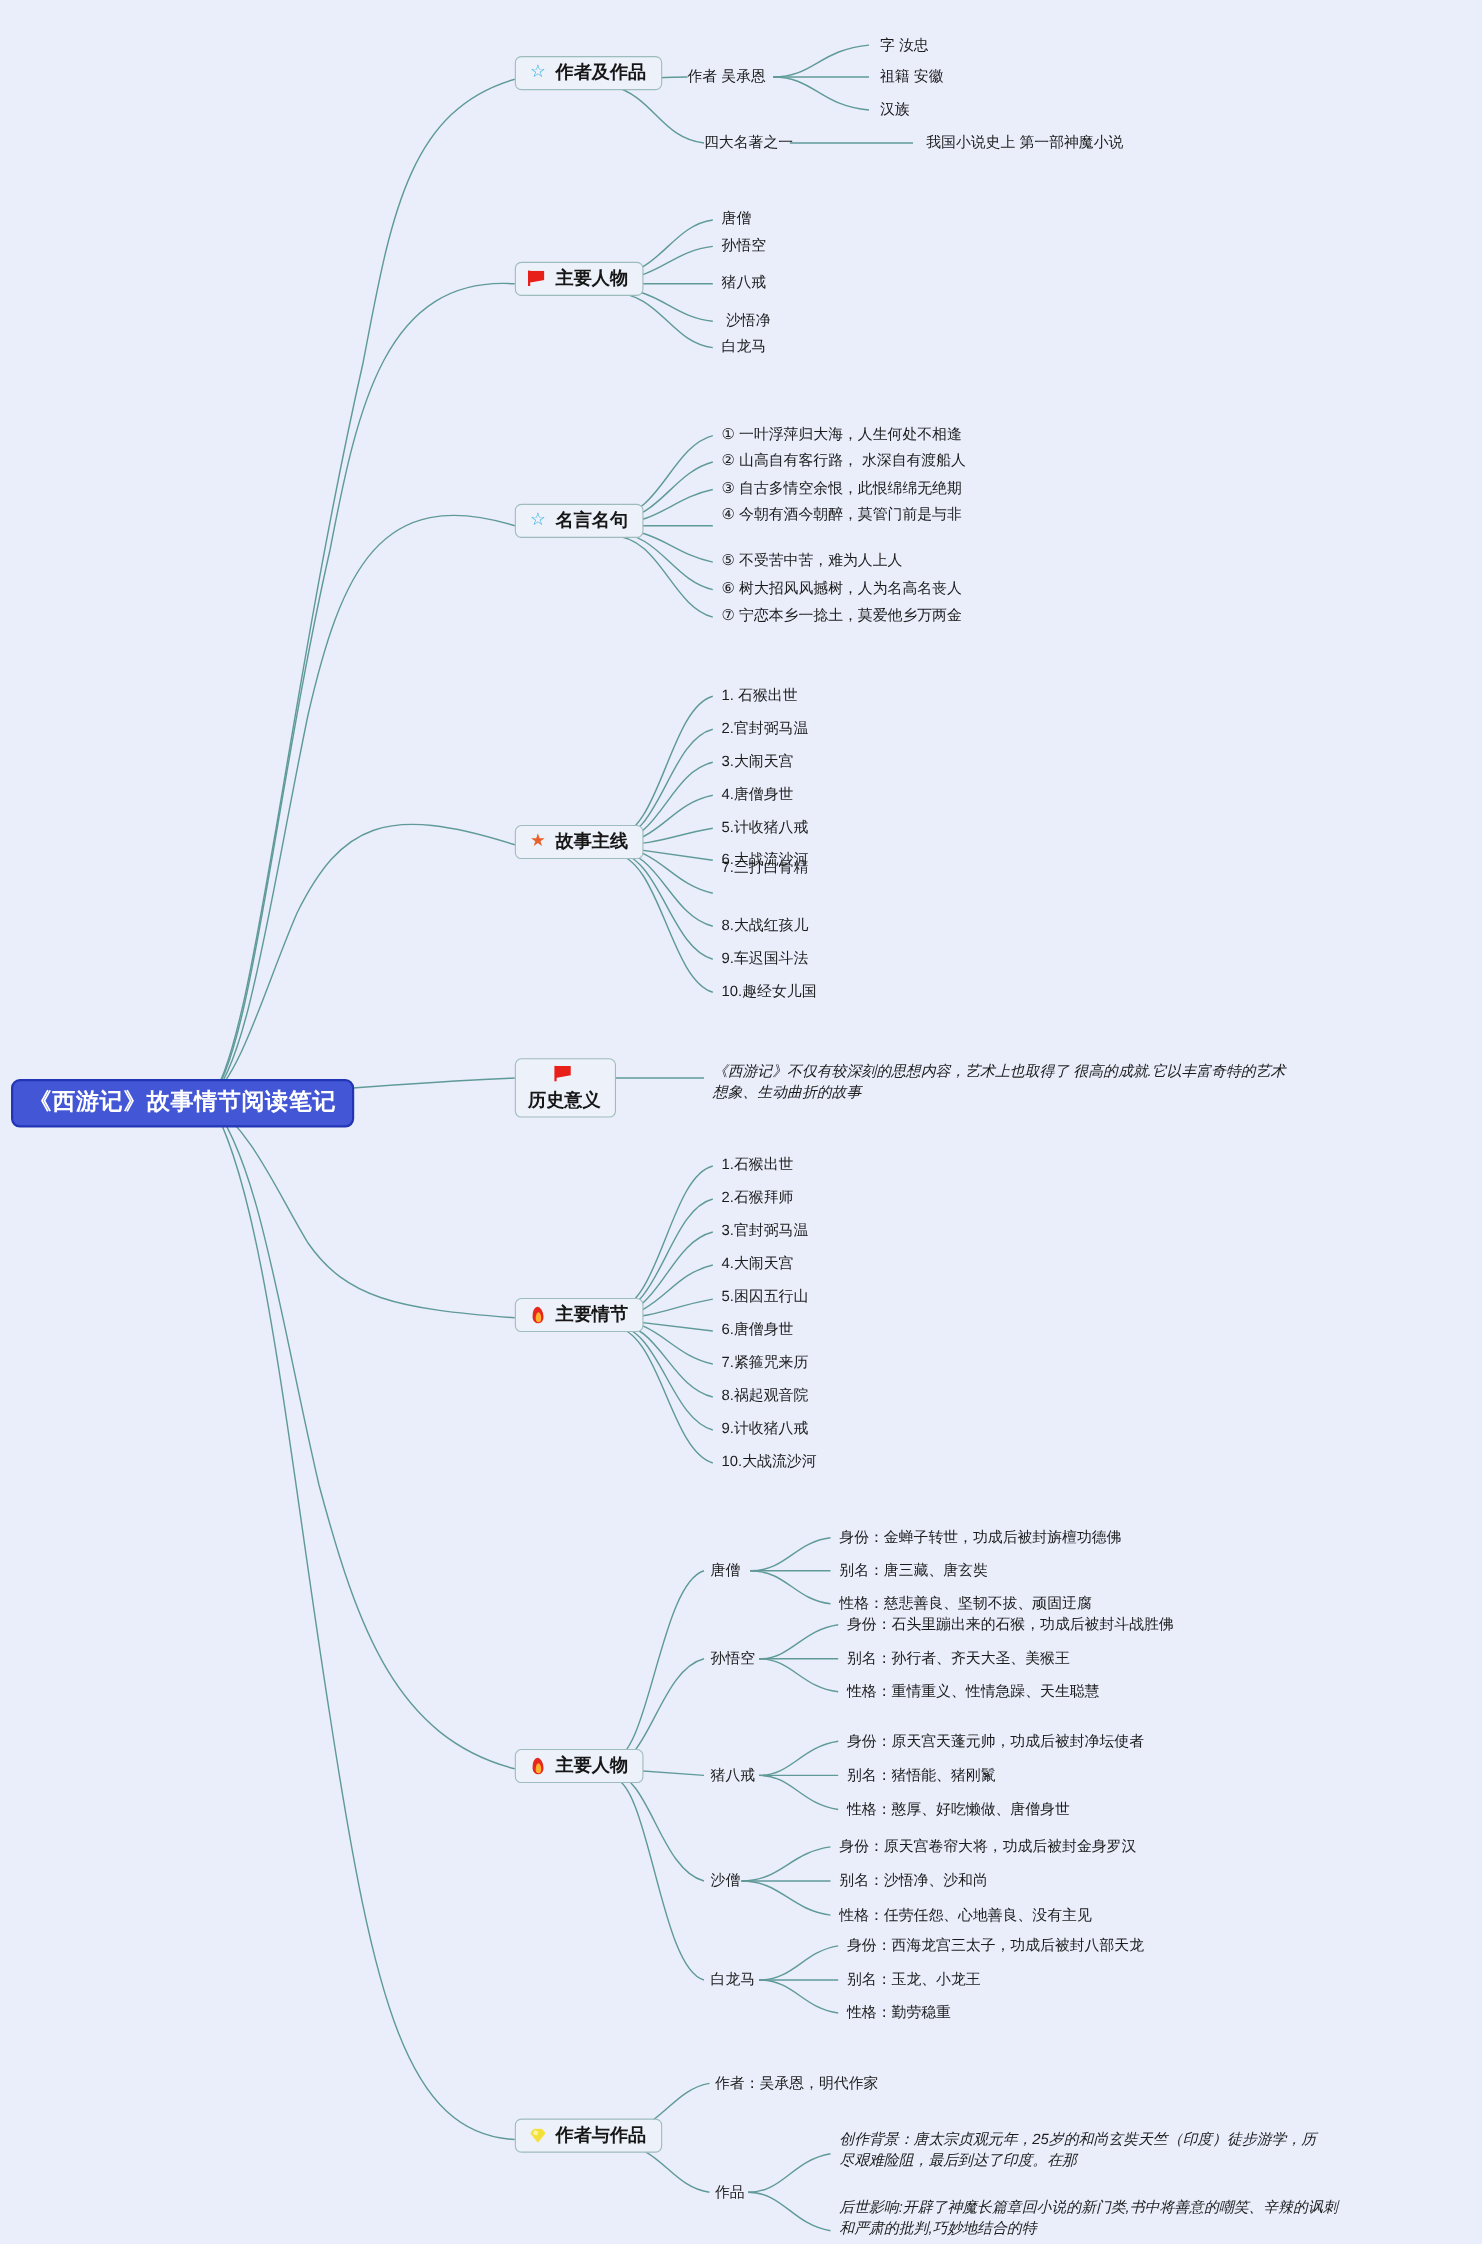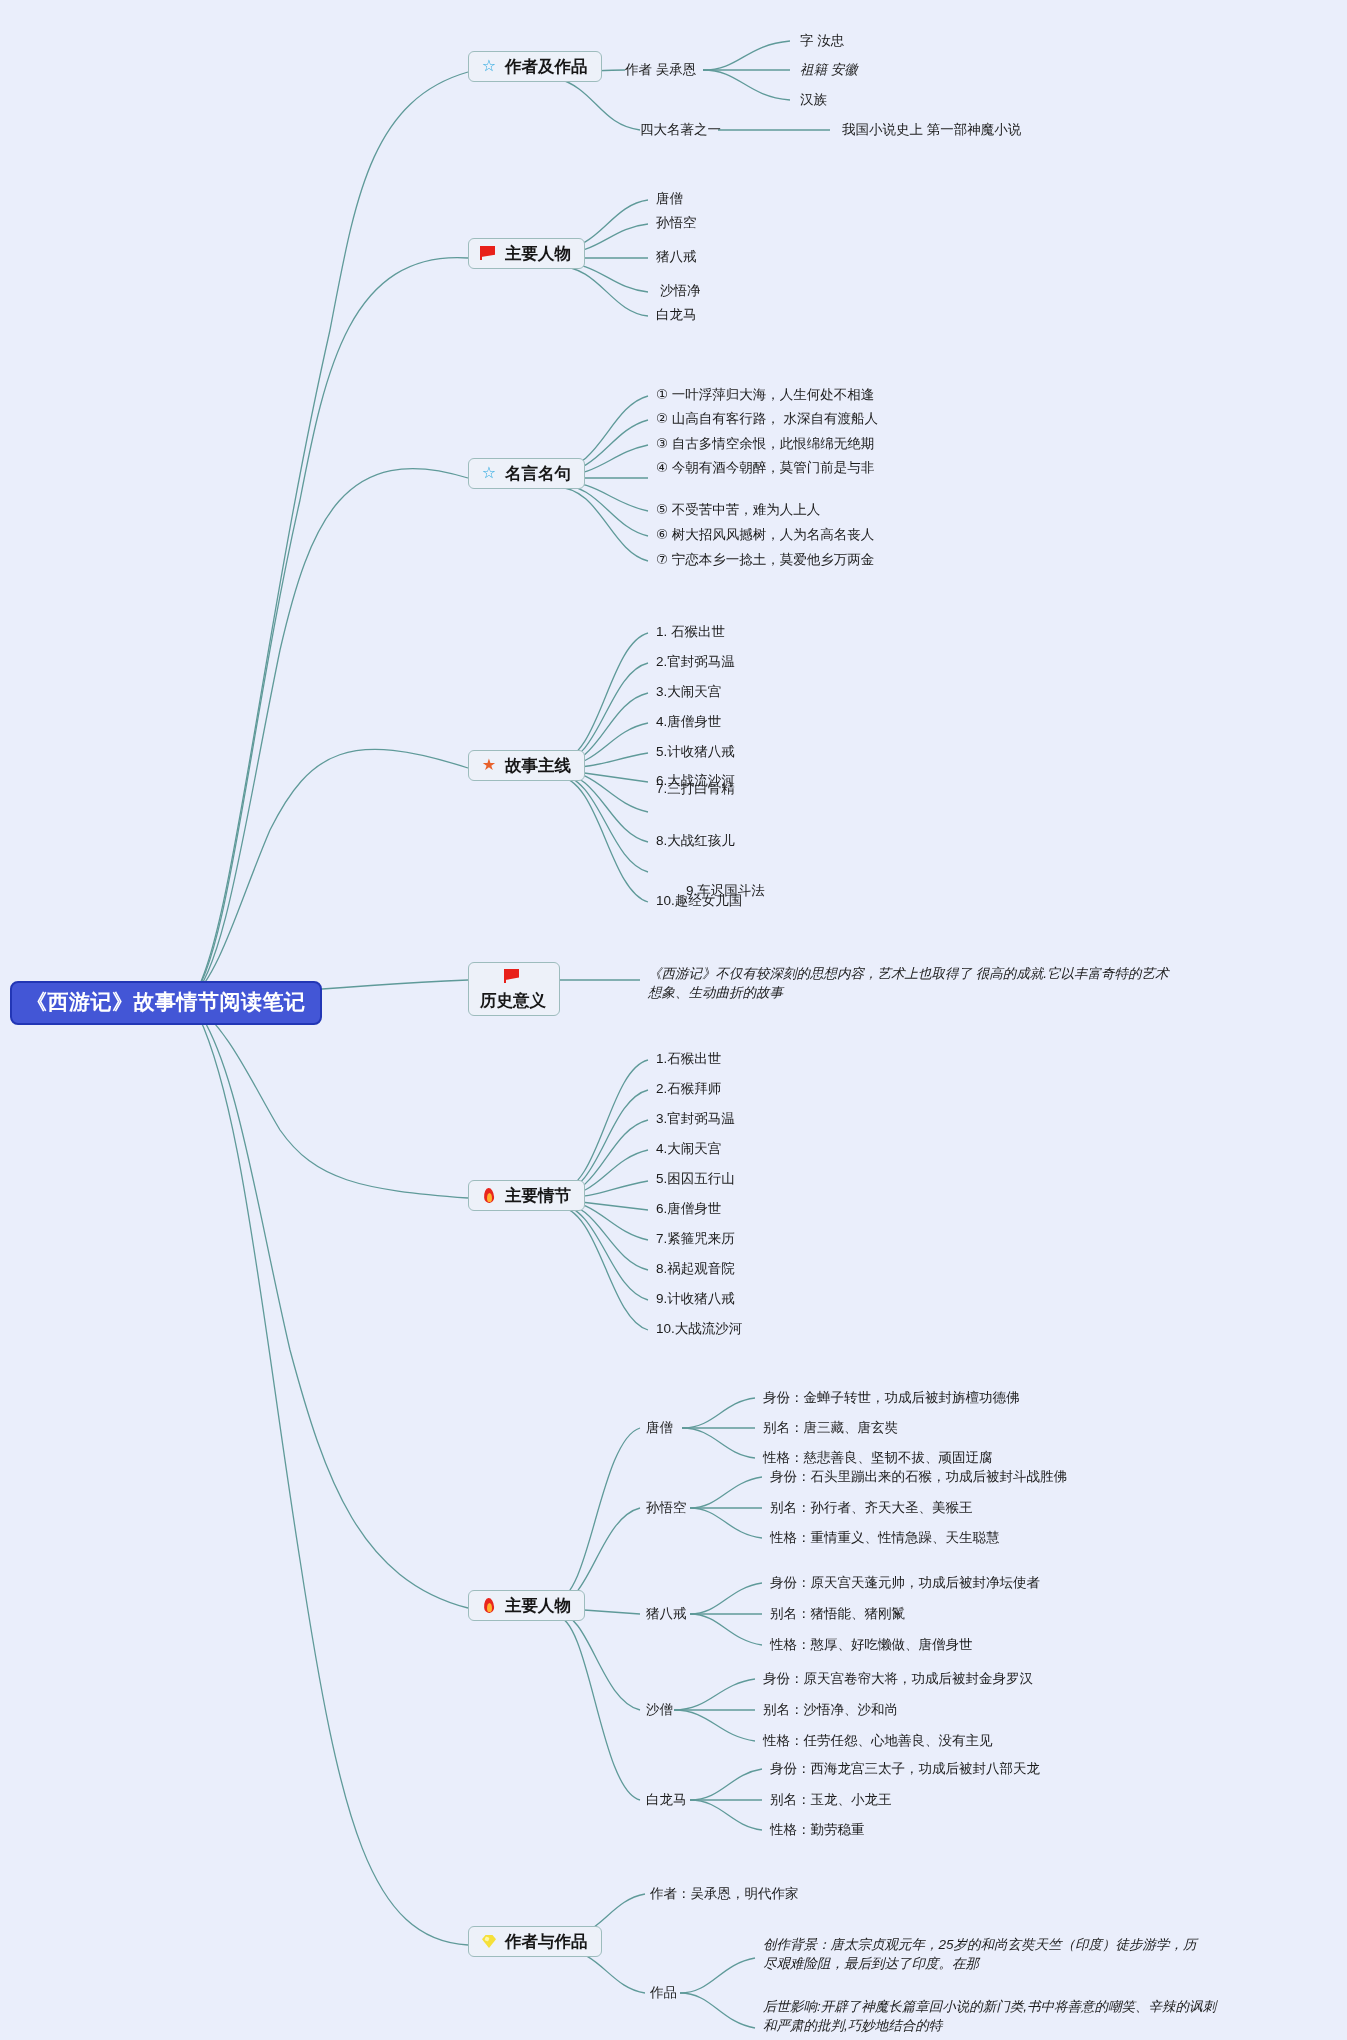--- a/index.html
+++ b/index.html
@@ -195,21 +195,21 @@
   </svg>
 
   <div class="node root" style="left:10px;top:981px;">《西游记》故事情节阅读笔记</div>
 
   <div class="node l1" style="left:468px;top:51px;">
     <span class="ico ico-star-outline">☆</span>
     <span>作者及作品</span>
   </div>
   <div class="mid" style="left:625px;top:61px;">作者 吴承恩</div>
   <div class="leaf" style="left:800px;top:32px;">字 汝忠</div>
-  <div class="leaf" style="left:800px;top:61px;font-style:italic;">祖籍 安徽</div>
+  <div class="leaf" style="left:800px;top:61px;">祖籍 安徽</div>
   <div class="leaf" style="left:800px;top:91px;">汉族</div>
   <div class="mid" style="left:640px;top:121px;">四大名著之一</div>
   <div class="leaf" style="left:842px;top:121px;">我国小说史上 第一部神魔小说</div>
 
   <div class="node l1" style="left:468px;top:238px;">
     <span class="ico ico-flag"></span>
     <span>主要人物</span>
   </div>
   <div class="leaf" style="left:656px;top:190px;">唐僧</div>
   <div class="leaf" style="left:656px;top:214px;">孙悟空</div>
@@ -234,21 +234,21 @@
     <span>故事主线</span>
   </div>
   <div class="leaf" style="left:656px;top:623px;">1. 石猴出世</div>
   <div class="leaf" style="left:656px;top:653px;">2.官封弼马温</div>
   <div class="leaf" style="left:656px;top:683px;">3.大闹天宫</div>
   <div class="leaf" style="left:656px;top:713px;">4.唐僧身世</div>
   <div class="leaf" style="left:656px;top:743px;">5.计收猪八戒</div>
   <div class="leaf" style="left:656px;top:772px;">6.大战流沙河</div>
   <div class="leaf" style="left:656px;top:780px;">7.三打白骨精</div>
   <div class="leaf" style="left:656px;top:832px;">8.大战红孩儿</div>
-  <div class="leaf" style="left:656px;top:882px;margin-left:30px;">9.车迟国斗法</div>
+  <div class="leaf" style="left:656px;top:862px;">9.车迟国斗法</div>
   <div class="leaf" style="left:656px;top:892px;">10.趣经女儿国</div>
 
   <div class="node l1" style="left:468px;top:962px;flex-direction:column;">
     <span class="ico ico-flag"></span>
     <span>历史意义</span>
   </div>
   <div class="leaf wrap" style="left:648px;top:965px;width:530px;">《西游记》不仅有较深刻的思想内容，艺术上也取得了 很高的成就.它以丰富奇特的艺术想象、生动曲折的故事</div>
 
   <div class="node l1" style="left:468px;top:1180px;">
     <span class="ico ico-fire"></span>

